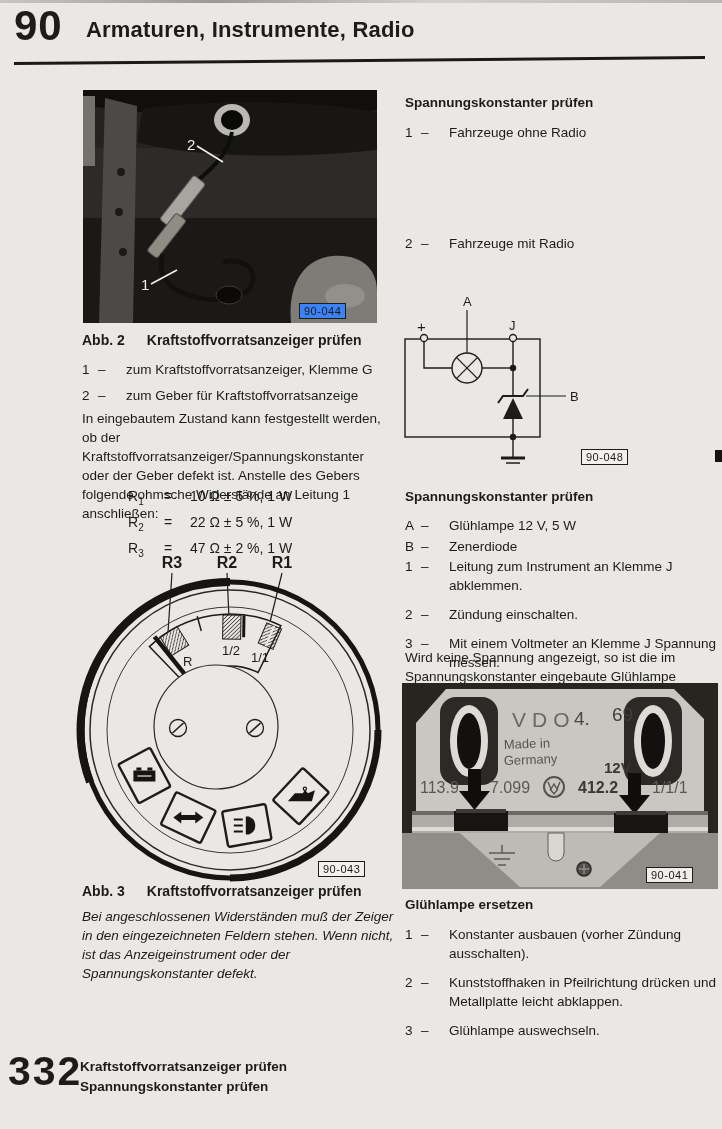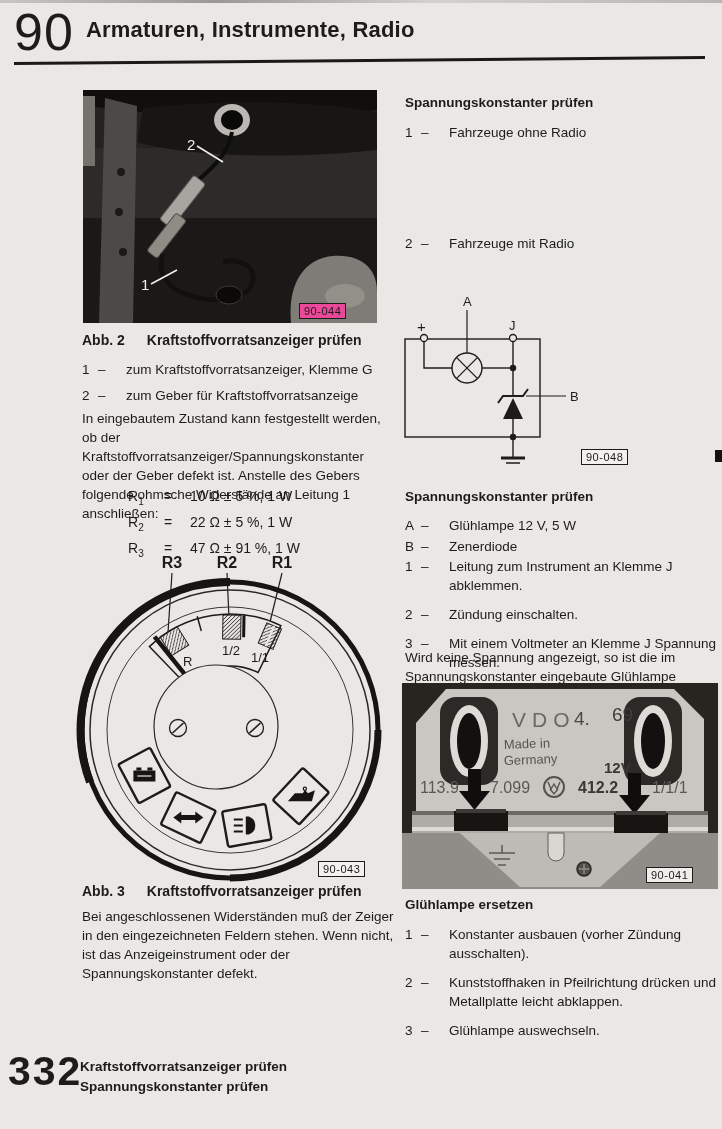--- a/index.html
+++ b/index.html
@@ -4,21 +4,21 @@
 <style>
   html,body{margin:0;padding:0;}
   body{
     width:722px;height:1129px;position:relative;overflow:hidden;
     background:#e9e8e4;
     font-family:"Liberation Sans", sans-serif;
     color:#1d1c1a;
   }
   .abs{position:absolute;}
   
-  .chapter-num{left:14px;top:2px;font-size:52px;font-weight:normal;letter-spacing:1px;}
+  .chapter-num{left:14px;top:2px;font-size:42px;font-weight:bold;letter-spacing:1px;}
   .chapter-title{left:86px;top:17px;font-size:22px;font-weight:bold;letter-spacing:.2px;}
   .header-rule{left:14px;top:59px;width:691px;height:3px;background:#1b1a18;transform:rotate(-0.5deg);}
   .scan-top-edge{left:0;top:0;width:722px;height:3px;background:linear-gradient(90deg,#c7c6c2,#9a9995 30%,#d2d1cd 60%,#b7b6b2);}
   .edge-tab{right:0;top:450px;width:7px;height:12px;background:#141312;}
   
   .h-bold{font-size:13.5px;font-weight:bold;}
   .body-text{font-size:13.5px;line-height:19px;}
   .list{display:grid;grid-template-columns:16px 28px 1fr;font-size:13.5px;line-height:19px;}
   .list .num{font-size:13.5px;}
   .list .dash{text-align:left;}
@@ -76,21 +76,21 @@
 
   <path d="M80,164 C74,182 82,198 108,206 C140,215 168,206 170,190 C172,176 156,168 140,172" stroke="#11100e" stroke-width="4.5" fill="none"></path>
   <ellipse cx="146" cy="205" rx="13" ry="9" fill="#0b0a09" stroke="#3c3a37"></ellipse>
 
   <text x="104" y="60" font-size="15" fill="#f2f1ee">2</text>
   <line x1="114" y1="56" x2="140" y2="72" stroke="#f2f1ee" stroke-width="1.5"></line>
   <text x="58" y="200" font-size="15" fill="#f2f1ee">1</text>
   <line x1="68" y1="194" x2="94" y2="180" stroke="#f2f1ee" stroke-width="1.5"></line>
 </svg>
 </div>
-<div class="abs ref-box" style="left:299px;top:303px;background:#ec4899;">90-044</div>
+<div class="abs ref-box" style="left:299px;top:303px;background:#3b82f6;">90-044</div>
 
 <div class="abs caption" style="left:82px;top:332px;">
   <span class="prefix">Abb. 2</span><span>Kraftstoffvorratsanzeiger prüfen</span>
 </div>
 
 <div class="abs list" style="left:82px;top:360px;width:312px;row-gap:7px;">
   <span class="num">1</span>
   <span class="dash">–</span>
   <span>zum Kraftstoffvorratsanzeiger, Klemme G</span>
   <span class="num">2</span>
@@ -107,21 +107,21 @@
     <span>10 Ω ± 5 %, 1 W</span>
   </div>
   <div class="res-row">
     <span><span>R</span><sub>2</sub></span>
     <span>=</span>
     <span>22 Ω ± 5 %, 1 W</span>
   </div>
   <div class="res-row">
     <span><span>R</span><sub>3</sub></span>
     <span>=</span>
-    <span>47 Ω ± 91 %, 1 W</span>
+    <span>47 Ω ± 2 %, 1 W</span>
   </div>
 </div>
 
 <div class="abs" style="left:60px;top:552px;width:336px;height:332px;">
 <svg width="336" height="332" viewBox="0 0 336 332">
   <defs>
     <pattern id="hatch" patternUnits="userSpaceOnUse" width="4" height="4">
       <path d="M0,4 L4,0" stroke="#2a2927" stroke-width="1"></path>
     </pattern>
   </defs>
@@ -208,21 +208,21 @@
     </g>
   </g>
 </svg>
 </div>
 <div class="abs ref-box" style="left:318px;top:861px;">90-043</div>
 
 <div class="abs caption" style="left:82px;top:883px;text-align:right;">
   <span class="prefix">Abb. 3</span><span>Kraftstoffvorratsanzeiger prüfen</span>
 </div>
 
-<div class="abs body-text" style="left:82px;top:907px;width:312px;">Bei angeschlossenen Widerständen muß der Zeiger in den eingezeichneten Feldern stehen. Wenn nicht, ist das Anzeigeinstrument oder der Spannungskonstanter defekt.</div>
+<div class="abs body-text" style="left:82px;top:907px;width:312px;font-style:italic;">Bei angeschlossenen Widerständen muß der Zeiger in den eingezeichneten Feldern stehen. Wenn nicht, ist das Anzeigeinstrument oder der Spannungskonstanter defekt.</div>
 
 <div class="abs h-bold" style="left:405px;top:95px;">Spannungskonstanter prüfen</div>
 
 <div class="abs list" style="left:405px;top:123px;width:312px;">
   <span class="num">1</span>
   <span class="dash">–</span>
   <span>
     <span style="display:block;">Fahrzeuge ohne Radio</span>
   </span>
 </div>

